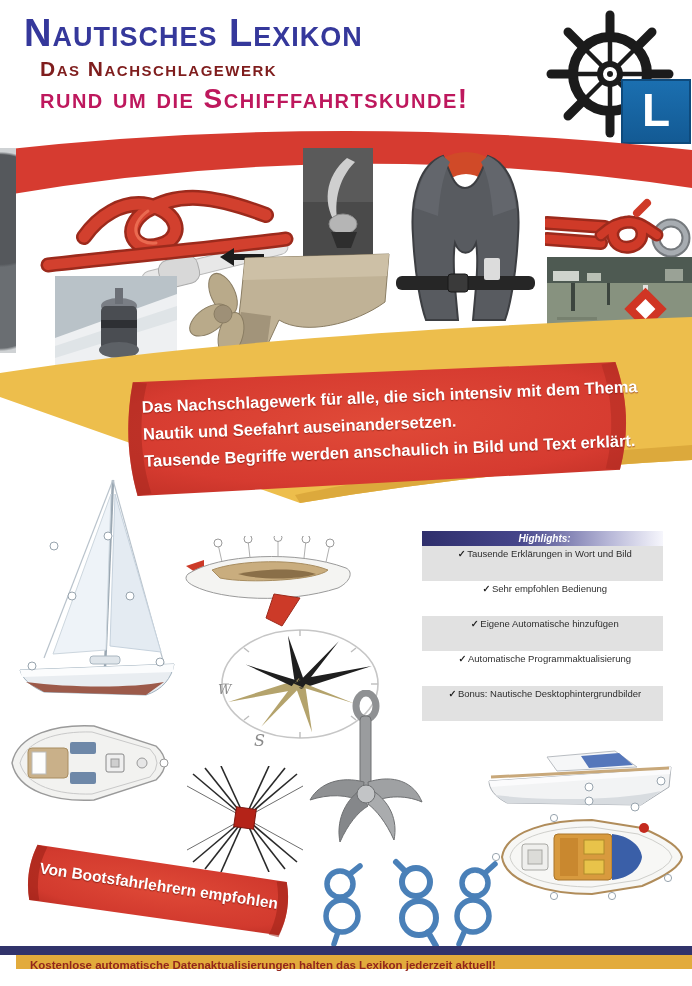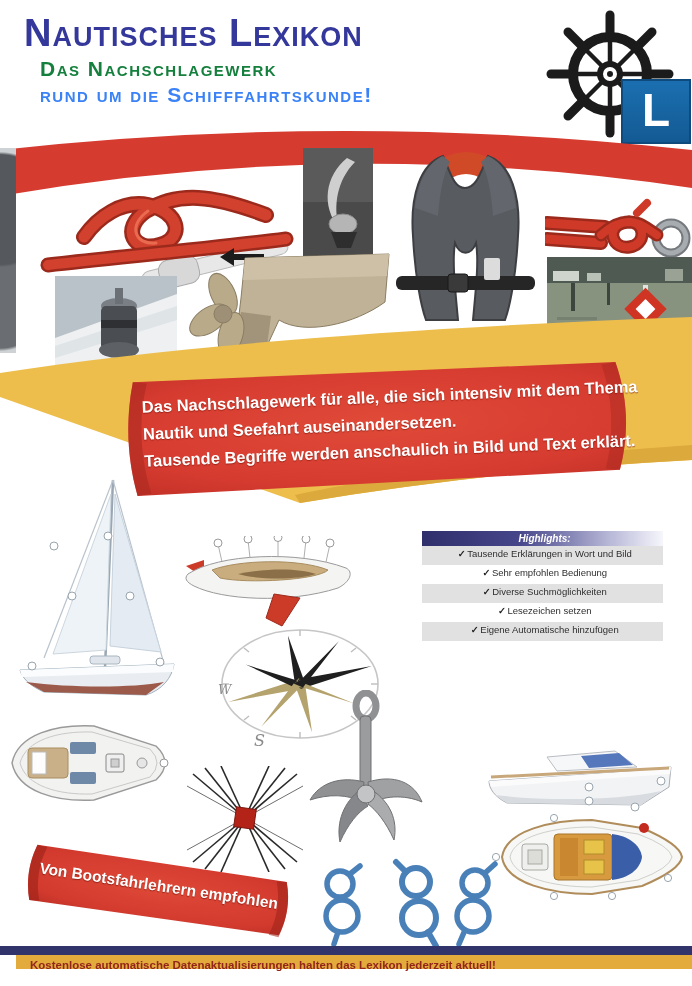--- a/index.html
+++ b/index.html
@@ -4,39 +4,39 @@
 <style>
   html,body{margin:0;padding:0;background:#888;}
   .page{position:relative;width:692px;height:986px;background:#ffffff;overflow:hidden;
         font-family:"Liberation Sans",sans-serif;margin:0 auto;}
   .abs{position:absolute;}
 
   
   .title{left:24px;top:12px;font-variant:small-caps;font-weight:bold;
          font-size:38px;letter-spacing:1px;color:#35389b;white-space:nowrap;}
   .sub1{left:40px;top:57px;font-variant:small-caps;font-weight:bold;
-        font-size:21px;letter-spacing:1.5px;color:#15803d;white-space:nowrap;}
+        font-size:21px;letter-spacing:1.5px;color:#7f1d1d;white-space:nowrap;}
   .sub2{left:40px;top:83px;font-variant:small-caps;font-weight:bold;
-        font-size:21px;letter-spacing:1.5px;color:#3b82f6;white-space:nowrap;}
+        font-size:28px;letter-spacing:1.5px;color:#be185d;white-space:nowrap;}
   .lbadge{left:621px;top:79px;width:66px;height:61px;
           background:linear-gradient(#1b6fb0,#135a94);border:2px solid #0e4a7c;
           color:#fff;font-weight:bold;font-size:46px;text-align:center;line-height:58px;}
 
   
   .banner{left:113px;top:368px;width:527px;height:122px;transform:rotate(-2.4deg);}
   .banner-text{position:absolute;left:30px;top:16px;color:#fff;font-weight:bold;
                font-size:16.5px;line-height:27px;text-shadow:0 1px 1px rgba(120,20,10,.6);
                white-space:nowrap;}
 
   
   .hl-box{left:422px;top:531px;width:241px;text-align:center;}
   .hl-head{height:15px;background:linear-gradient(90deg,#2f2f6c 0%,#45458a 40%,#b8b8d8 78%,#f6f6fc 100%);
            color:#fff;font-weight:bold;font-style:italic;font-size:10px;line-height:15px;
            padding-left:4px;box-sizing:border-box;}
-  .hl-row{height:19px;font-size:9.5px;line-height:16.8px;color:#2e2e2e;
+  .hl-row{height:35px;font-size:9.5px;line-height:16.8px;color:#2e2e2e;
           padding-left:3px;box-sizing:border-box;white-space:nowrap;overflow:hidden;}
   .hl-rows > .hl-row:nth-child(odd){background:#e1e1e1;}
   .hl-check{display:inline-block;width:11px;color:#1d1d1d;font-weight:bold;}
 
   
   .ribbon{left:20px;top:860px;width:276px;height:62px;transform:rotate(8.5deg);}
   .ribbon-text{position:absolute;left:0;top:17px;width:100%;text-align:center;color:#fff;
                font-weight:bold;font-size:15.5px;text-shadow:0 1px 1px rgba(110,15,8,.65);
                white-space:nowrap;}
 
@@ -373,23 +373,23 @@
         <circle cx="30" cy="58" r="16"></circle>
       <path d="M42,15 L52,6 M22,72 L16,86"></path>
     </g>
   </svg>
 
   <div class="abs hl-box">
     <div class="hl-head">Highlights:</div>
     <div class="hl-rows">
       <div class="hl-row"><span class="hl-check">✓</span><span>Tausende Erklärungen in Wort und Bild</span></div>
       <div class="hl-row"><span class="hl-check">✓</span><span>Sehr empfohlen Bedienung</span></div>
-      <div class="hl-row"><span class="hl-check">✓</span><span>Diverse Suchmöglichkeiten</span></div>
-      <div class="hl-row"><span class="hl-check">✓</span><span>Lesezeichen setzen</span></div>
       <div class="hl-row"><span class="hl-check">✓</span><span>Eigene Automatische hinzufügen</span></div>
+      <div class="hl-row"><span class="hl-check">✓</span><span>Automatische Programmaktualisierung</span></div>
+      <div class="hl-row"><span class="hl-check">✓</span><span>Bonus: Nautische Desktophintergrundbilder</span></div>
     </div>
   </div>
 
   <div class="abs ribbon">
     <svg width="276" height="62" viewBox="0 0 276 62" style="position:absolute;left:0;top:0;">
       <defs>
         <radialGradient id="rb-red" cx="50%" cy="45%" r="80%">
           <stop offset="0%" stop-color="#df4937"></stop>
           <stop offset="70%" stop-color="#d23a2e"></stop>
           <stop offset="100%" stop-color="#b82d23"></stop>

